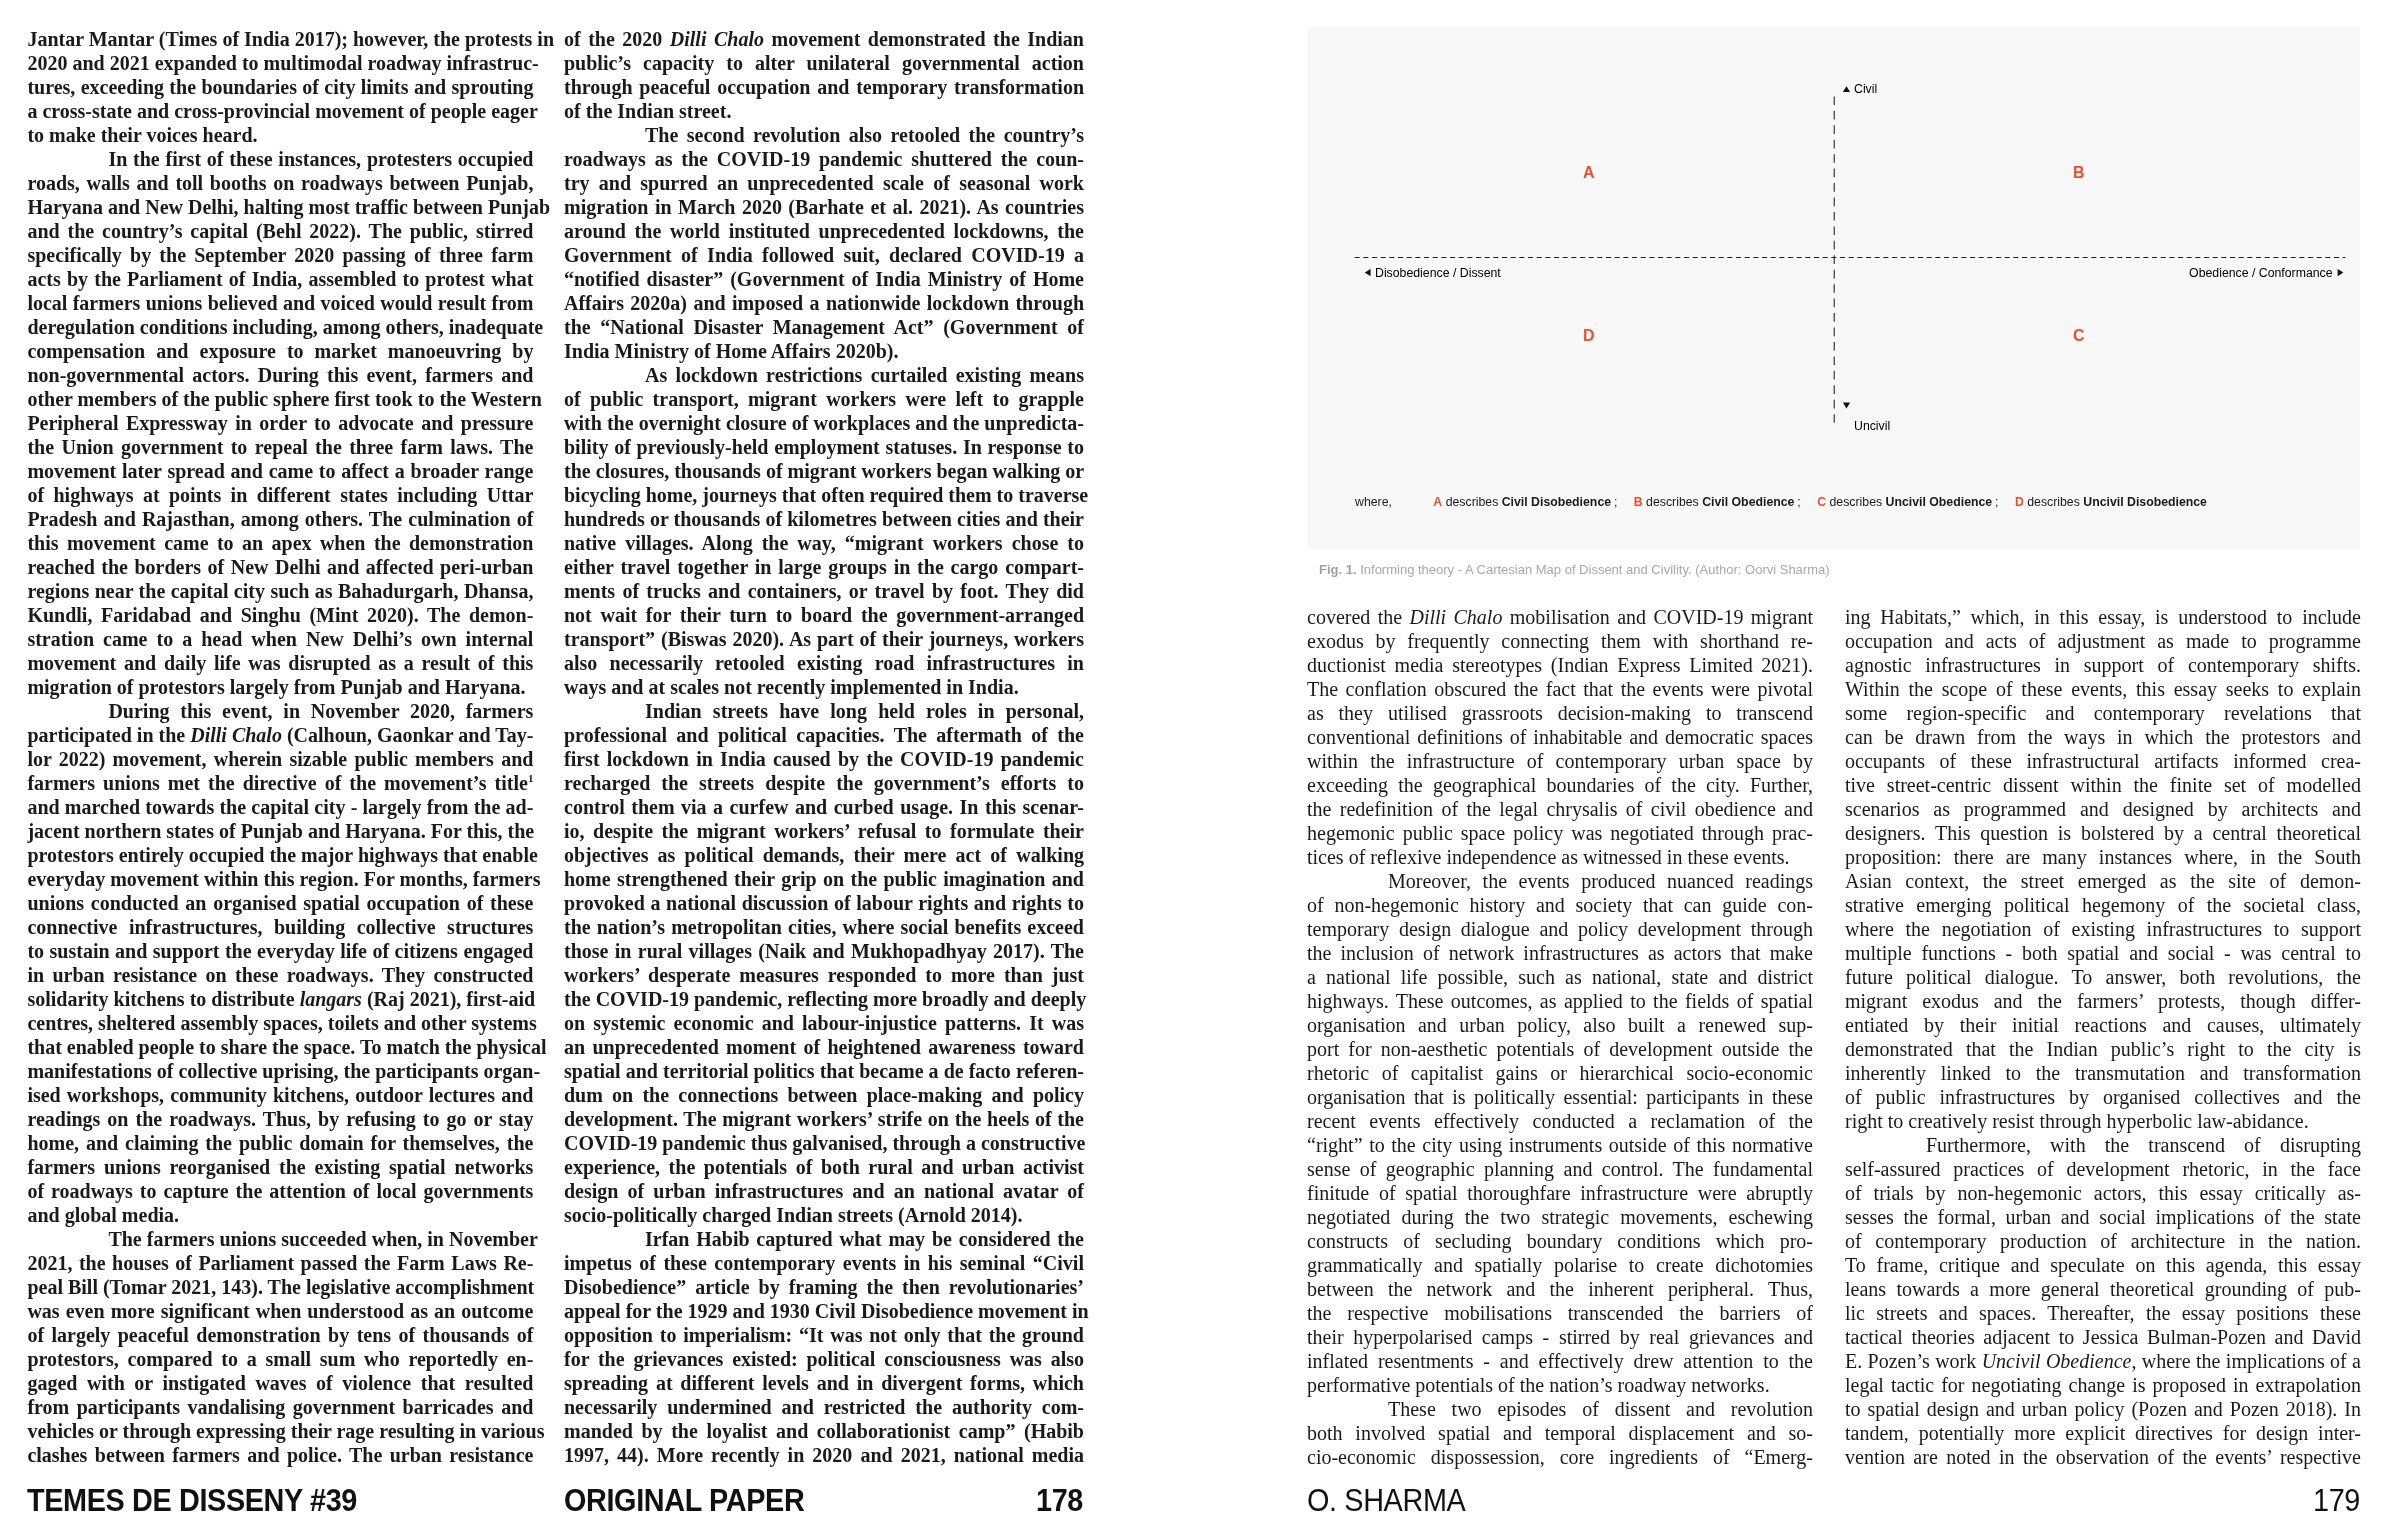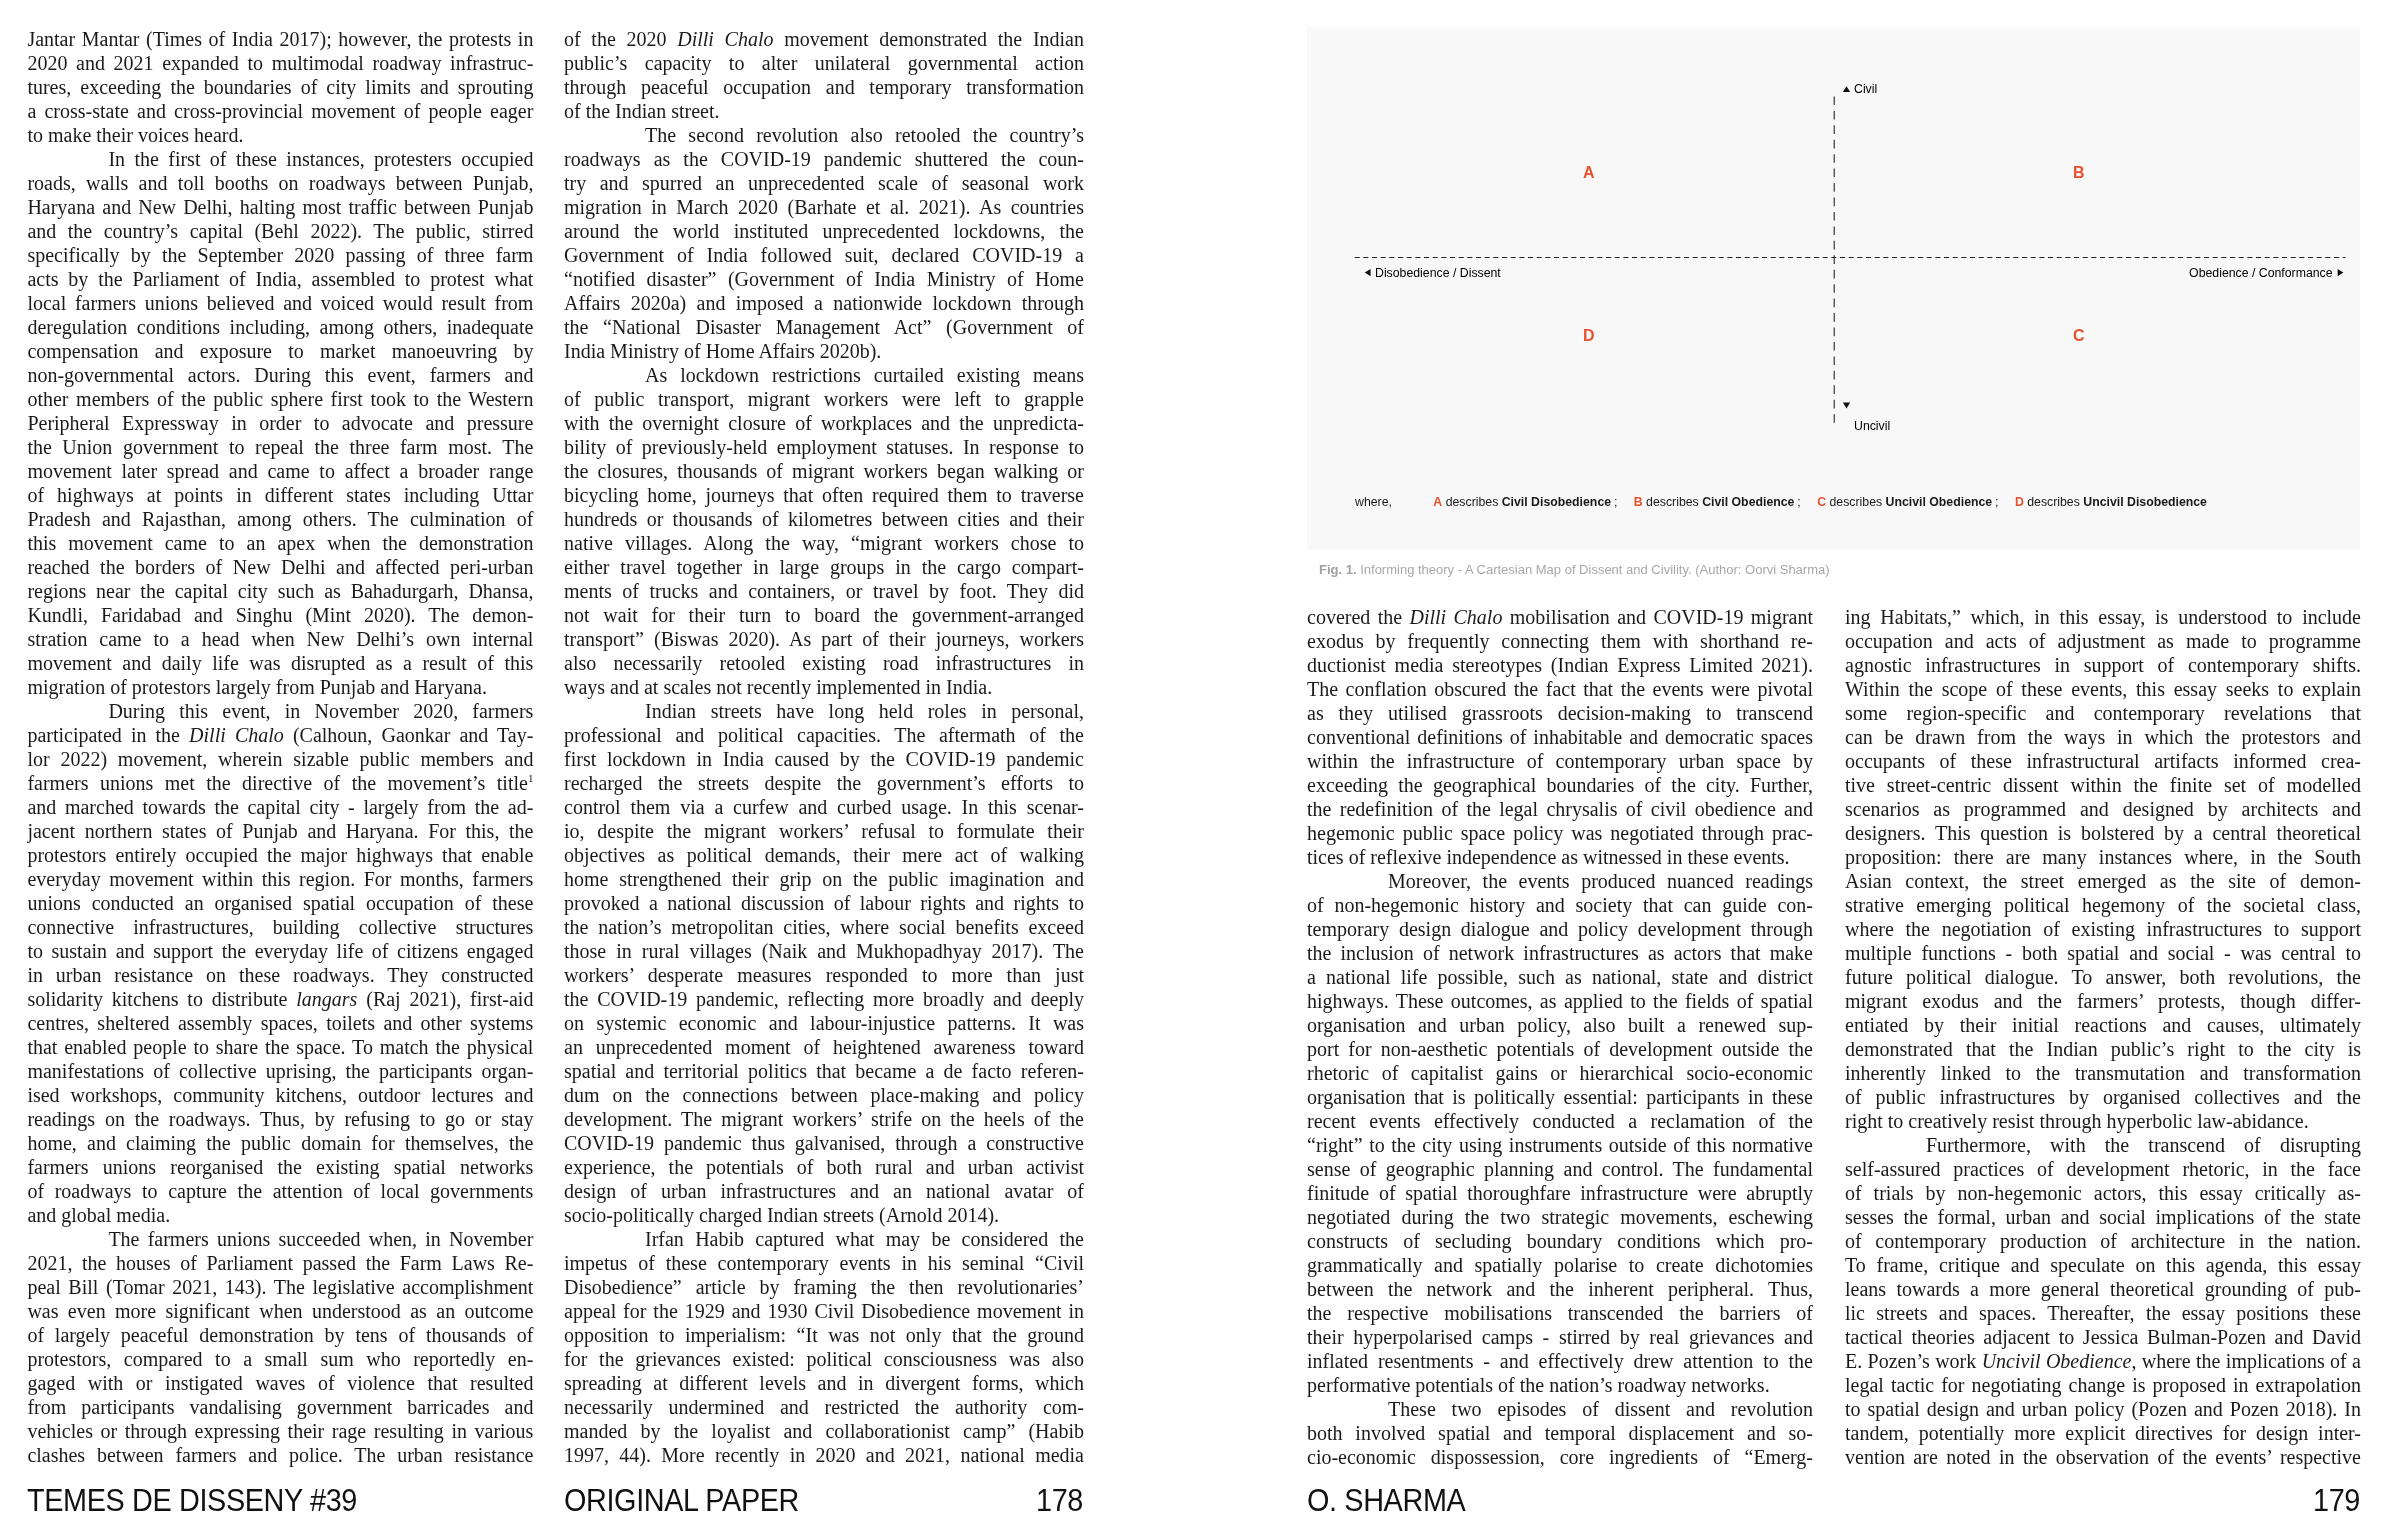--- a/index.html
+++ b/index.html
@@ -20,40 +20,40 @@
   .legend { position:absolute; left:48px; top:468px; font-family:"Liberation Sans","DejaVu Sans",sans-serif; font-size:12.3px; color:#1a1a1a; white-space:nowrap; }
   .legend .key { color:#e8502e; font-weight:bold; }
   .legend b { font-weight:bold; }
   .legend .sep { margin:0 13px 0 2.9px; }
   .caption { position:absolute; left:1307px; top:562px; font-family:"Liberation Sans","DejaVu Sans",sans-serif; font-size:13px; color:#a8a8a8; white-space:nowrap;margin-left:12px; }
   .caption b { font-weight:bold; color:#a0a0a0; }
 </style>
 </head>
 <body>
 
-<div class="page" style="left:0;width:1127px;">
+<div class="page" style="left:0;width:1127px;font-weight:bold;">
   <div class="col" style="left:27.4px;top:27.4px;width:506px;">
       <span class="line">Jantar Mantar (Times of India 2017); however, the protests in</span>
       <span class="line">2020 and 2021 expanded to multimodal roadway infrastruc-</span>
       <span class="line">tures, exceeding the boundaries of city limits and sprouting</span>
       <span class="line">a cross-state and cross-provincial movement of people eager</span>
       <span class="line last">to make their voices heard.</span>
       <span class="line indent">In the first of these instances, protesters occupied</span>
       <span class="line">roads, walls and toll booths on roadways between Punjab,</span>
       <span class="line">Haryana and New Delhi, halting most traffic between Punjab</span>
       <span class="line">and the country’s capital (Behl 2022). The public, stirred</span>
       <span class="line">specifically by the September 2020 passing of three farm</span>
       <span class="line">acts by the Parliament of India, assembled to protest what</span>
       <span class="line">local farmers unions believed and voiced would result from</span>
       <span class="line">deregulation conditions including, among others, inadequate</span>
       <span class="line">compensation and exposure to market manoeuvring by</span>
       <span class="line">non-governmental actors. During this event, farmers and</span>
       <span class="line">other members of the public sphere first took to the Western</span>
       <span class="line">Peripheral Expressway in order to advocate and pressure</span>
-      <span class="line">the Union government to repeal the three farm most. The</span>
+      <span class="line">the Union government to repeal the three farm laws. The</span>
       <span class="line">movement later spread and came to affect a broader range</span>
       <span class="line">of highways at points in different states including Uttar</span>
       <span class="line">Pradesh and Rajasthan, among others. The culmination of</span>
       <span class="line">this movement came to an apex when the demonstration</span>
       <span class="line">reached the borders of New Delhi and affected peri-urban</span>
       <span class="line">regions near the capital city such as Bahadurgarh, Dhansa,</span>
       <span class="line">Kundli, Faridabad and Singhu (Mint 2020). The demon-</span>
       <span class="line">stration came to a head when New Delhi’s own internal</span>
       <span class="line">movement and daily life was disrupted as a result of this</span>
       <span class="line last">migration of protestors largely from Punjab and Haryana.</span>

